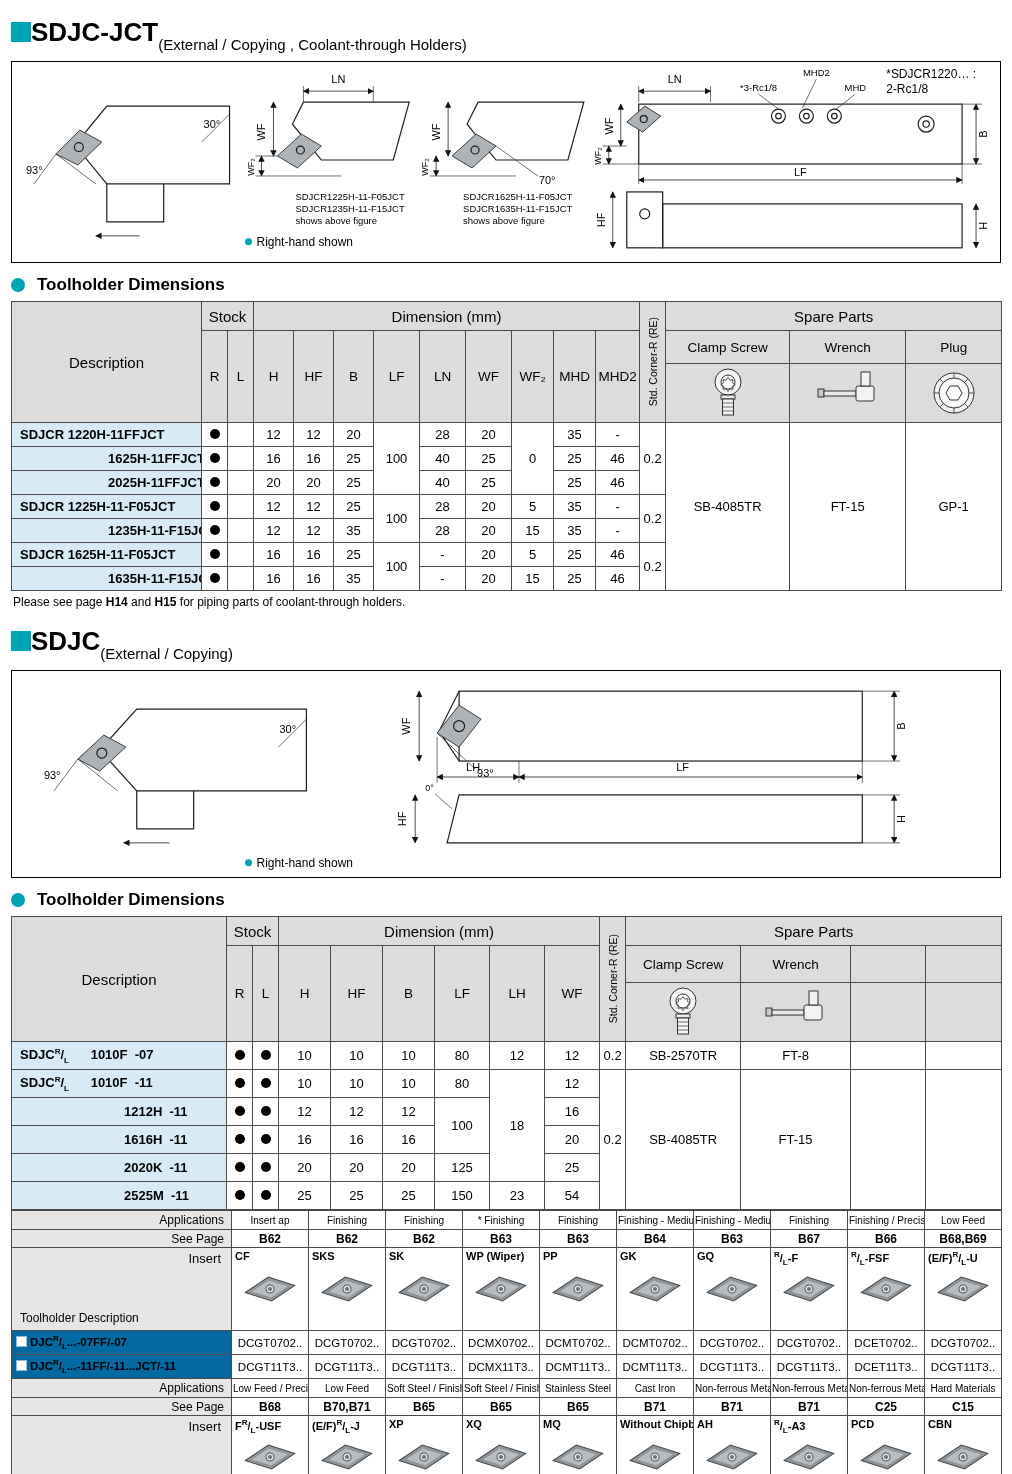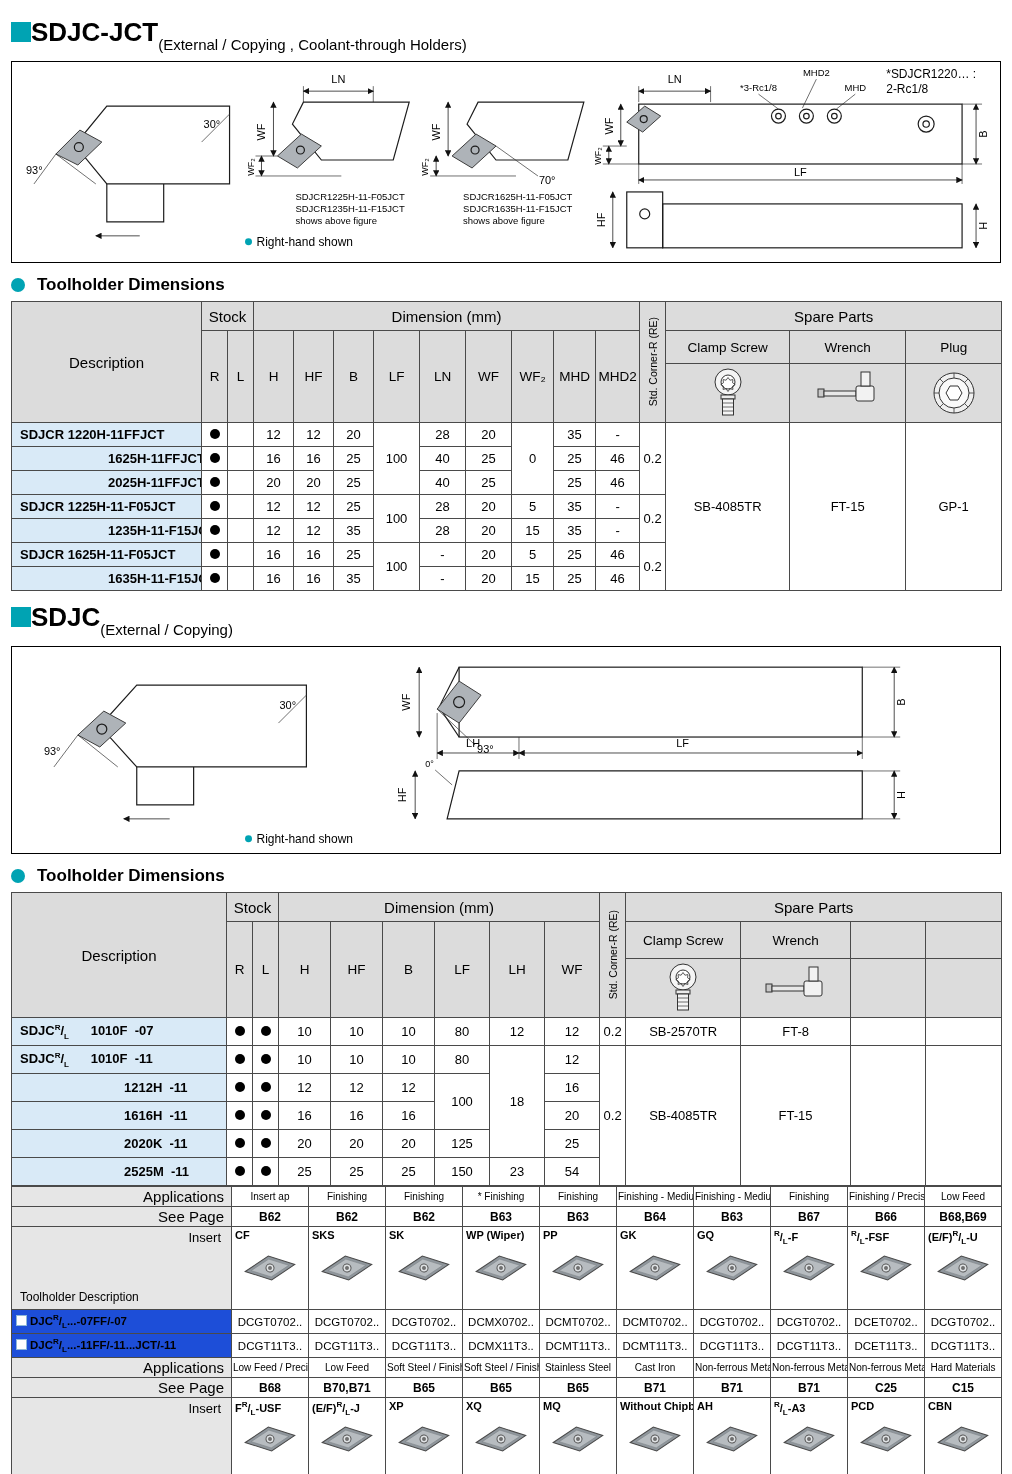--- a/index.html
+++ b/index.html
@@ -59,32 +59,32 @@
   .stockdot{display:inline-block;width:10px;height:10px;border-radius:50%;background:#000;}
   .rl sup{font-size:8px;}
   .rl sub{font-size:8px;}
   .bluesq{display:inline-block;width:9px;height:9px;border:1.5px solid #8fb8d8;
      background:#fff;margin-right:3px;vertical-align:-1px;}
   .part-ic{display:block;margin:2px auto;}
 
   .pagenote{font-size:12px;margin:4px 0 10px 2px;}
 
   
-  .t3 td.lblr{background:#e6e6e6;text-align:right;font-size:15px;padding-right:7px;white-space:nowrap;}
+  .t3 td.lblr{background:#e6e6e6;text-align:right;font-size:12px;padding-right:7px;white-space:nowrap;}
   .t3 td.app{height:18px;font-size:10px;white-space:nowrap;padding:0 1px;}
   .t3 td.pg{height:15px;font-size:12px;font-weight:bold;}
   .t3 td.inscell{background:#e6e6e6;padding:0;vertical-align:top;}
   .dualwrap{display:flex;flex-direction:column;justify-content:space-between;height:100%;min-height:82px;box-sizing:border-box;}
   .da{text-align:right;font-size:13px;padding:3px 10px 0 0;}
   .db{text-align:left;font-size:12px;padding:0 0 5px 8px;}
   .t3 td.inscol{padding:0;vertical-align:top;}
   .inslabel{font-size:11px;font-weight:bold;text-align:left;padding:2px 0 0 3px;
      white-space:nowrap;overflow:hidden;height:15px;}
   .dmd{display:block;margin:8px auto 4px auto;}
-  .t3 td.rowlbl{background:#1d4ed8;text-align:left;font-weight:bold;font-size:11.5px;
+  .t3 td.rowlbl{background:#0369a1;text-align:left;font-weight:bold;font-size:11.5px;
      padding-left:4px;white-space:nowrap;height:21px;}
   .t3 td.code{font-size:11.5px;height:21px;}
 </style>
 </head>
 <body>
 
 <div class="page">
 
   <div class="h1row">
     <span class="sq"></span>
@@ -380,20 +380,23 @@
           <td>35</td>
           <td>-</td>
           <td>20</td>
           <td>15</td>
           <td>25</td>
           <td>46</td>
         </tr>
       </tbody>
     </table>
 
+  <div class="pagenote">
+    <span>Please see page </span><b>H14</b><span> and </span><b>H15</b><span> for piping parts of coolant-through holders.</span>
+  </div>
 
   <div class="h1row">
     <span class="sq"></span>
     <span class="h1">SDJC</span>
     <span class="h1sub">(External / Copying)</span>
   </div>
 
   <div class="diagbox diagbox2">
     <svg class="diag" viewBox="0 0 990 202">
       <defs>

